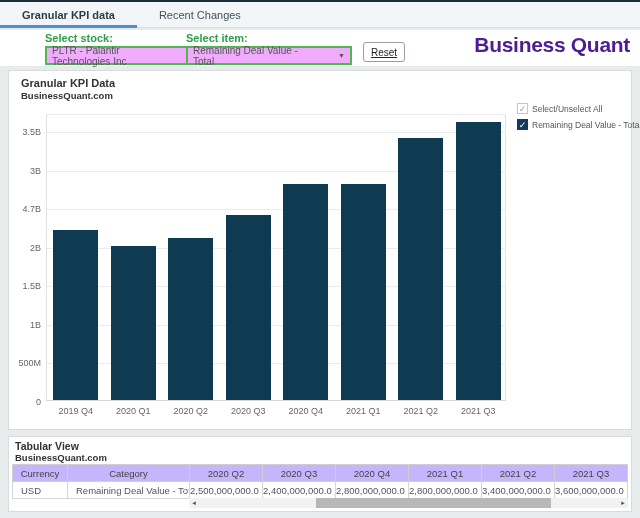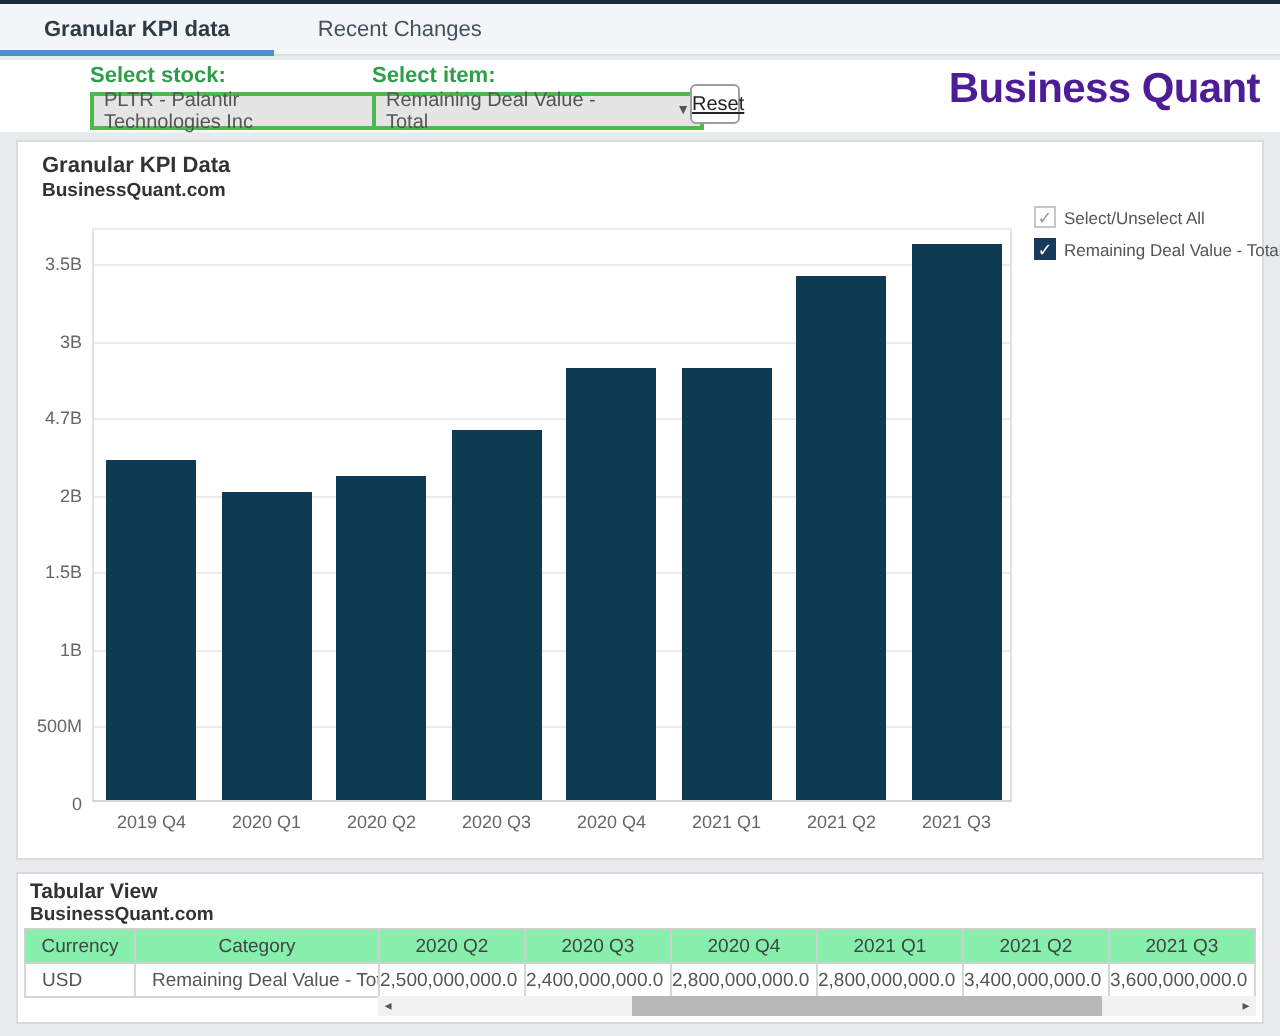--- a/index.html
+++ b/index.html
@@ -31,27 +31,27 @@
   }
 
   
   .filterbar {
     position:absolute; left:0; top:30px; width:640px; height:36px;
     background:#ffffff;
   }
   .filter-group { position:absolute; top:2px; }
   .filter-label { font-size:11px; font-weight:bold; color:#2d9e49; margin-bottom:2px; }
   .selectbox {
-    width:166px; height:19px; border:2px solid #4db84d; background:#e5e5e5;
+    width:166px; height:19px; border:2px solid #4db84d; background:#f0abfc;
     display:flex; align-items:center; justify-content:space-between;
     font-size:10px; color:#555; padding:0 5px; cursor:pointer;gap:32px;
   }
   .selectbox .caret { font-size:7px; color:#555; }
   .reset-btn {
-    position:absolute; left:345px; top:12px; width:25px; height:20px;
+    position:absolute; left:363px; top:12px; width:42px; height:20px;
     background:#fff; border:1px solid #9aa0a6; border-radius:3px;
     font-size:10px; color:#222; font-family:"Liberation Sans",sans-serif;
     cursor:pointer;
     text-decoration:underline;
   }
   .logo {
     position:absolute; right:10px; top:3px; font-size:21px; font-weight:600;
     color:#4c1d95; letter-spacing:-0.3px;
   }
 
@@ -94,21 +94,21 @@
   .legend-label { font-size:8.5px; color:#555; white-space:nowrap; }
 
   
   .table-title { position:absolute; left:6px; top:3px; font-size:10.5px; font-weight:bold; color:#333; }
   .table-subtitle { position:absolute; left:6px; top:15px; font-size:9.5px; font-weight:bold; color:#333; }
   .grid {
     position:absolute; left:3px; top:27px; width:616px;
     border-collapse:collapse; table-layout:fixed; font-size:9.5px;
   }
   .grid th {
-    height:17px; background:#86efac; border:1px solid #cfcfcf;
+    height:17px; background:#c4b5fd; border:1px solid #cfcfcf;
     font-weight:normal; color:#444; text-align:center;
   }
   .grid td {
     height:17px; background:#fff; border:1px solid #d6d6d6; color:#555;
     white-space:nowrap; overflow:hidden;
   }
   .grid td.txt { text-align:left; padding-left:8px;margin-top:12px; }
   .grid td.num { text-align:right; padding-right:6px; }
 
   

